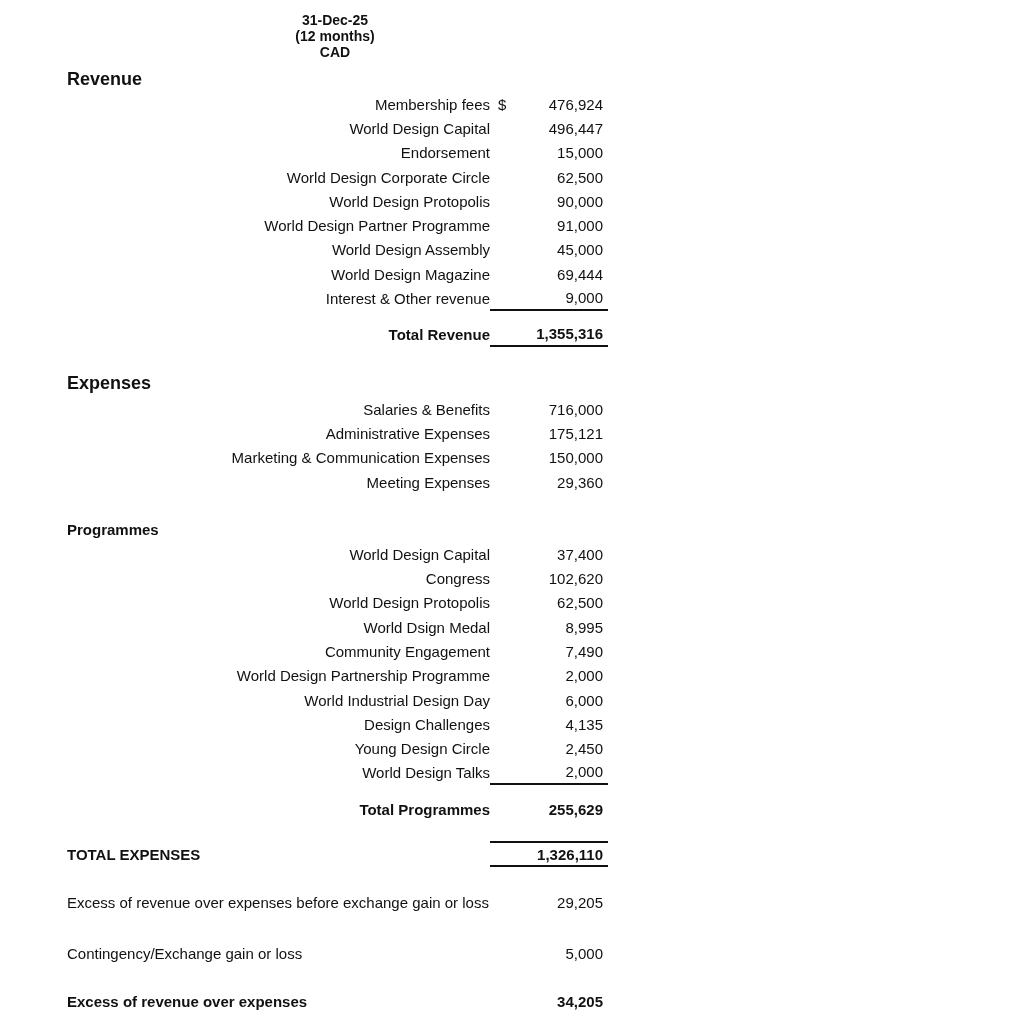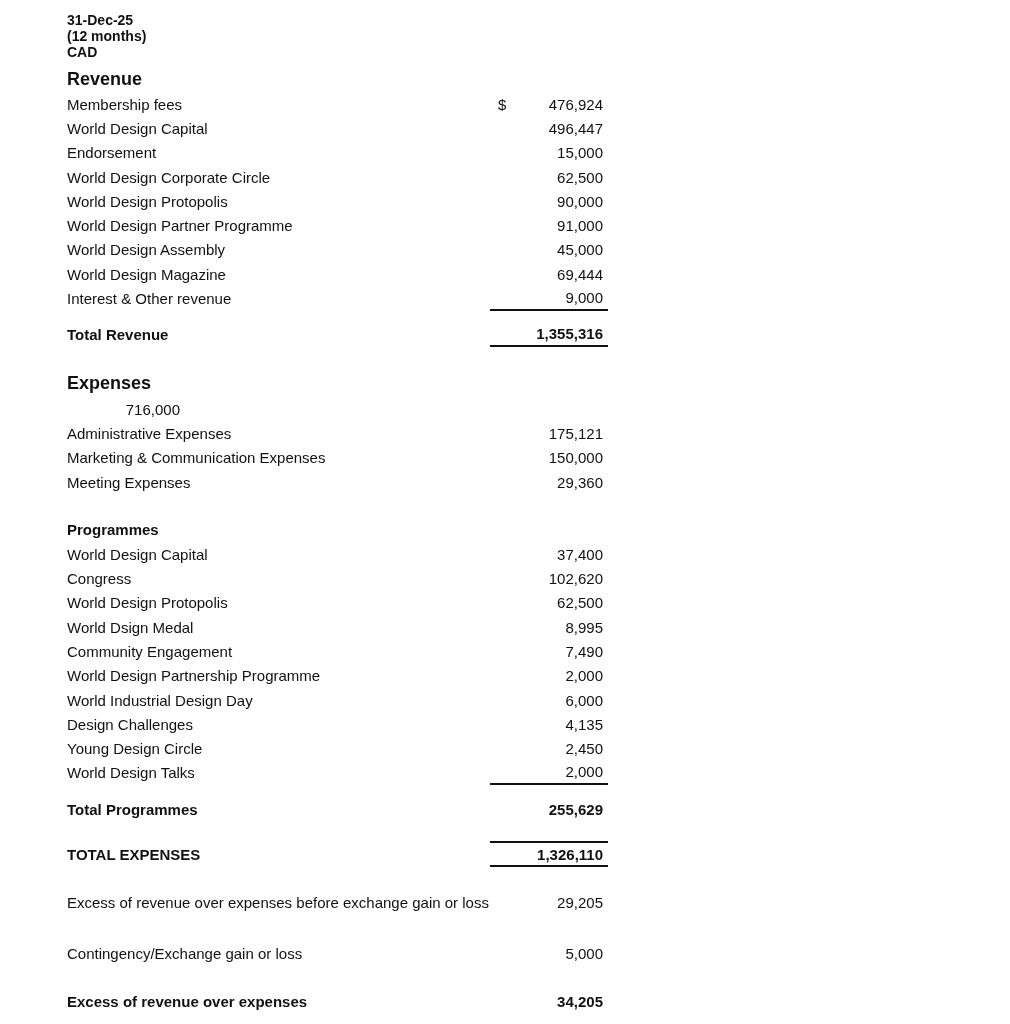--- a/index.html
+++ b/index.html
@@ -11,39 +11,39 @@
     color:#111111;
     font-family:"Liberation Sans", sans-serif;
     overflow:hidden;
   }
   .doc {
     position:absolute;
     left:67px; top:12px;
     width:541px;
   }
   .header {
-    text-align:left;
+    text-align:center;
     padding-right:5px;
     font-weight:bold;
     font-size:14px;
     line-height:16px;
   }
   .h1 {
     font-size:18px;
     font-weight:bold;
     line-height:20px;
     margin-top:9px;
   }
   .h2 {
     font-size:15px;
     font-weight:bold;
     line-height:16px;
     margin-top:28px;
   }
-  .rows { margin-top:3px; }
+  .rows { margin-top:3px;text-align:right; }
   .row {
     display:flex;
     justify-content:space-between;
     align-items:center;
     height:24.3px;
     font-size:15px;
   }
   .row .label { flex:1; white-space:nowrap; }
   .amt {
     position:relative;
@@ -138,20 +138,21 @@
         <span class="amt u">
             <span class="val">1,355,316</span>
           </span>
       </div>
     </div>
 
     <div class="h1" style="margin-top:26px;">Expenses</div>
 
     <div class="rows" style="margin-top:4px;">
       <div class="row">
+        <span class="label">Salaries &amp; Benefits</span>
         <span class="amt">
             <span class="val">716,000</span>
           </span>
       </div>
       <div class="row">
         <span class="label">Administrative Expenses</span>
         <span class="amt">
             <span class="val">175,121</span>
           </span>
       </div>

